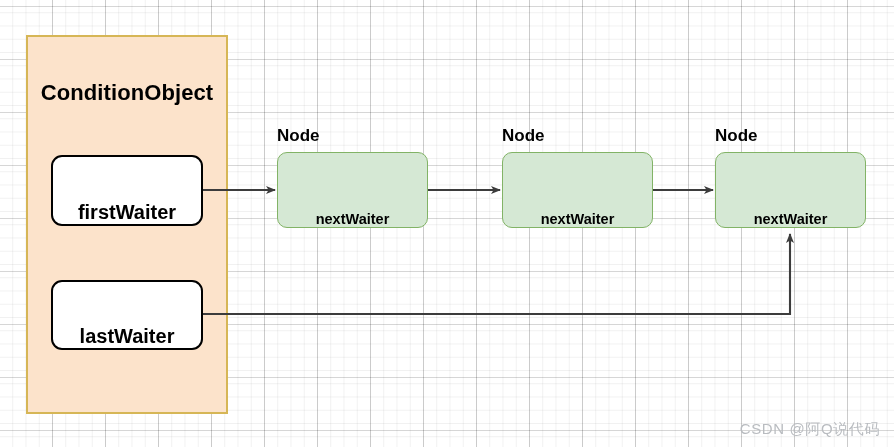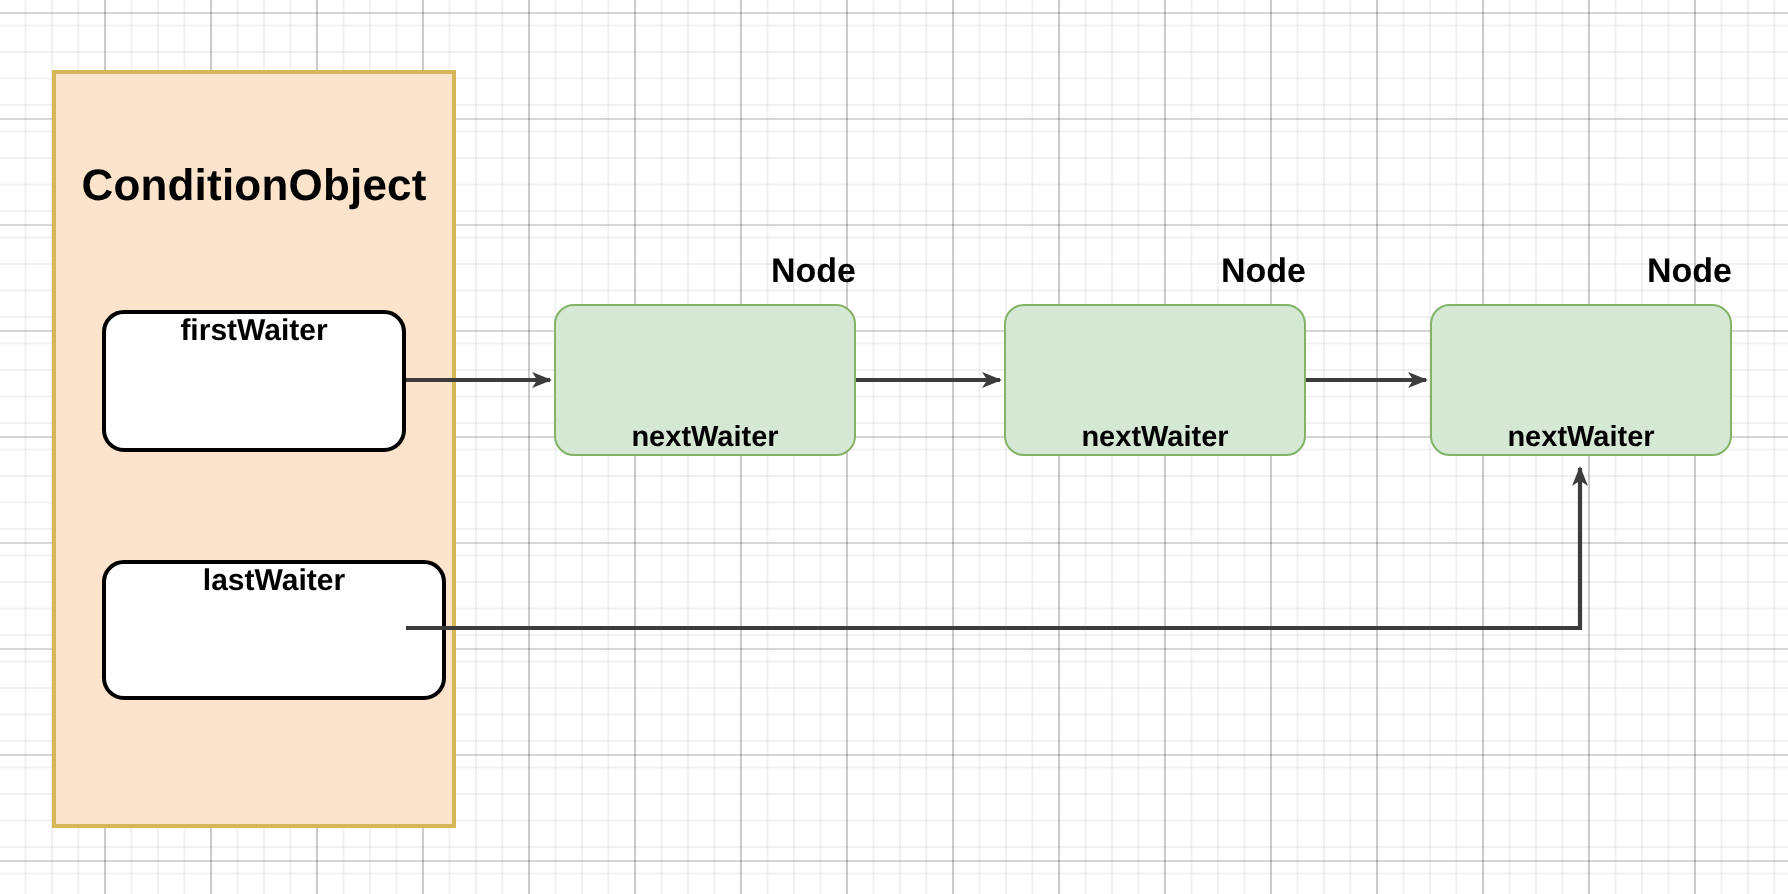--- a/index.html
+++ b/index.html
@@ -50,34 +50,34 @@
     letter-spacing: 0.1px;
   }
 
   .white-box {
     position: absolute;
     background: #ffffff;
     border: 2px solid #000000;
     border-radius: 11px;
     box-sizing: border-box;
     display: flex;
-    align-items: flex-start;
+    align-items: flex-end;
     justify-content: center;
-    font-size: 15px;
+    font-size: 20px;
     font-weight: bold;
     color: #000000;
   }
   .white-box.first { left: 51px; top: 155px; width: 152px; height: 71px; }
-  .white-box.last  { left: 51px; top: 280px; width: 172px; height: 70px; }
+  .white-box.last  { left: 51px; top: 280px; width: 152px; height: 70px; }
 
   .node-group { position: absolute; }
   .node-label {
     position: absolute;
     width: 100%;
-    text-align: right;
+    text-align: left;
     top: 0;
     font-size: 17px;
     font-weight: bold;
     color: #000000;
   }
   .node-box {
     position: absolute;
     top: 26px;
     width: 151px;
     height: 76px;
@@ -171,14 +171,15 @@
 
     <g>
       <line x1="653" y1="190" x2="713" y2="190" stroke="#3c3c3c" stroke-width="2.1" marker-end="url(#arrow)"></line>
     </g>
 
     <g>
       <path d="M203,314 L790,314 L790,234" fill="none" stroke="#3c3c3c" stroke-width="2.1" marker-end="url(#arrow)"></path>
     </g>
   </svg>
 
+  <div class="watermark">CSDN @阿Q说代码</div>
 
 </div>
 
 </body></html>

